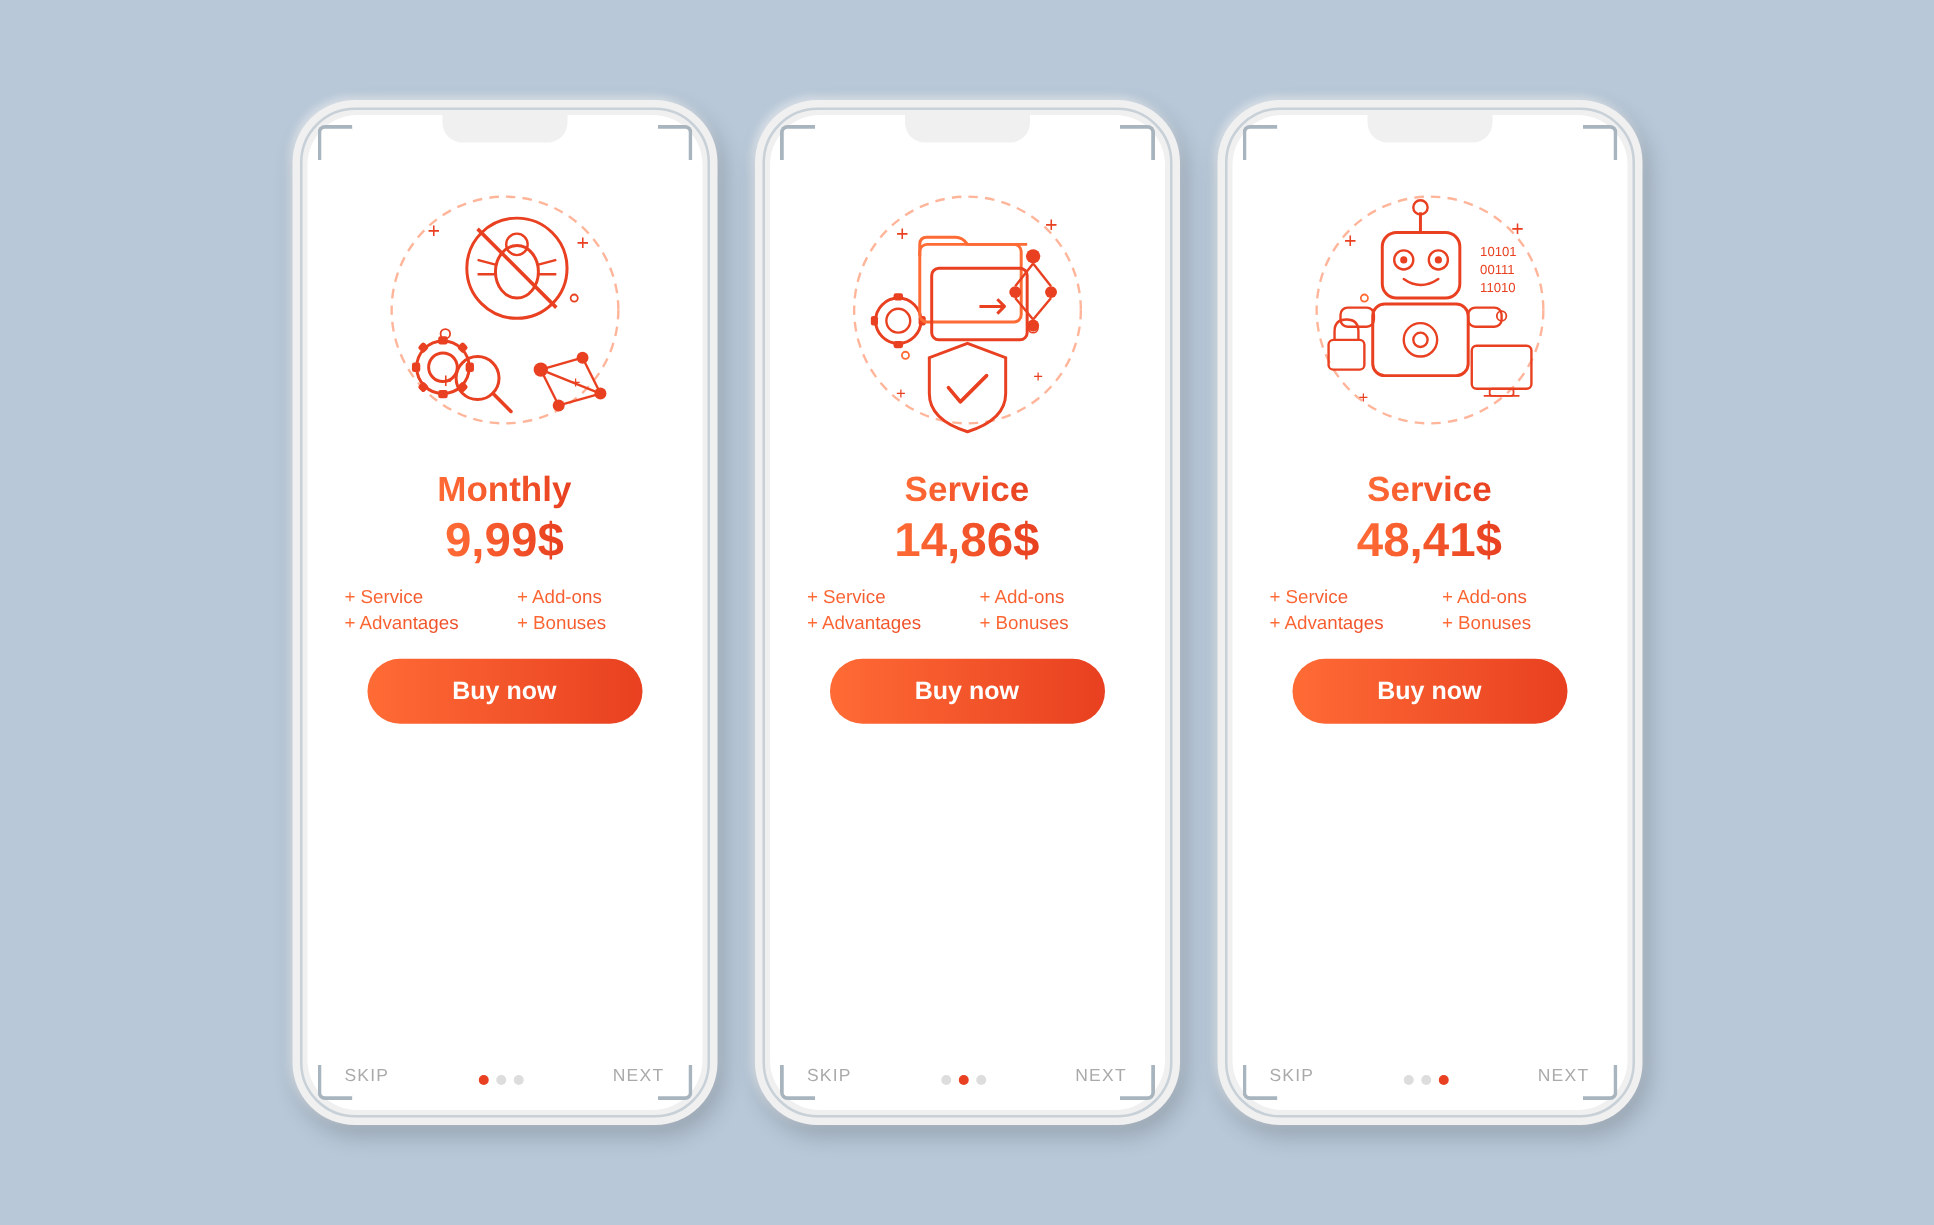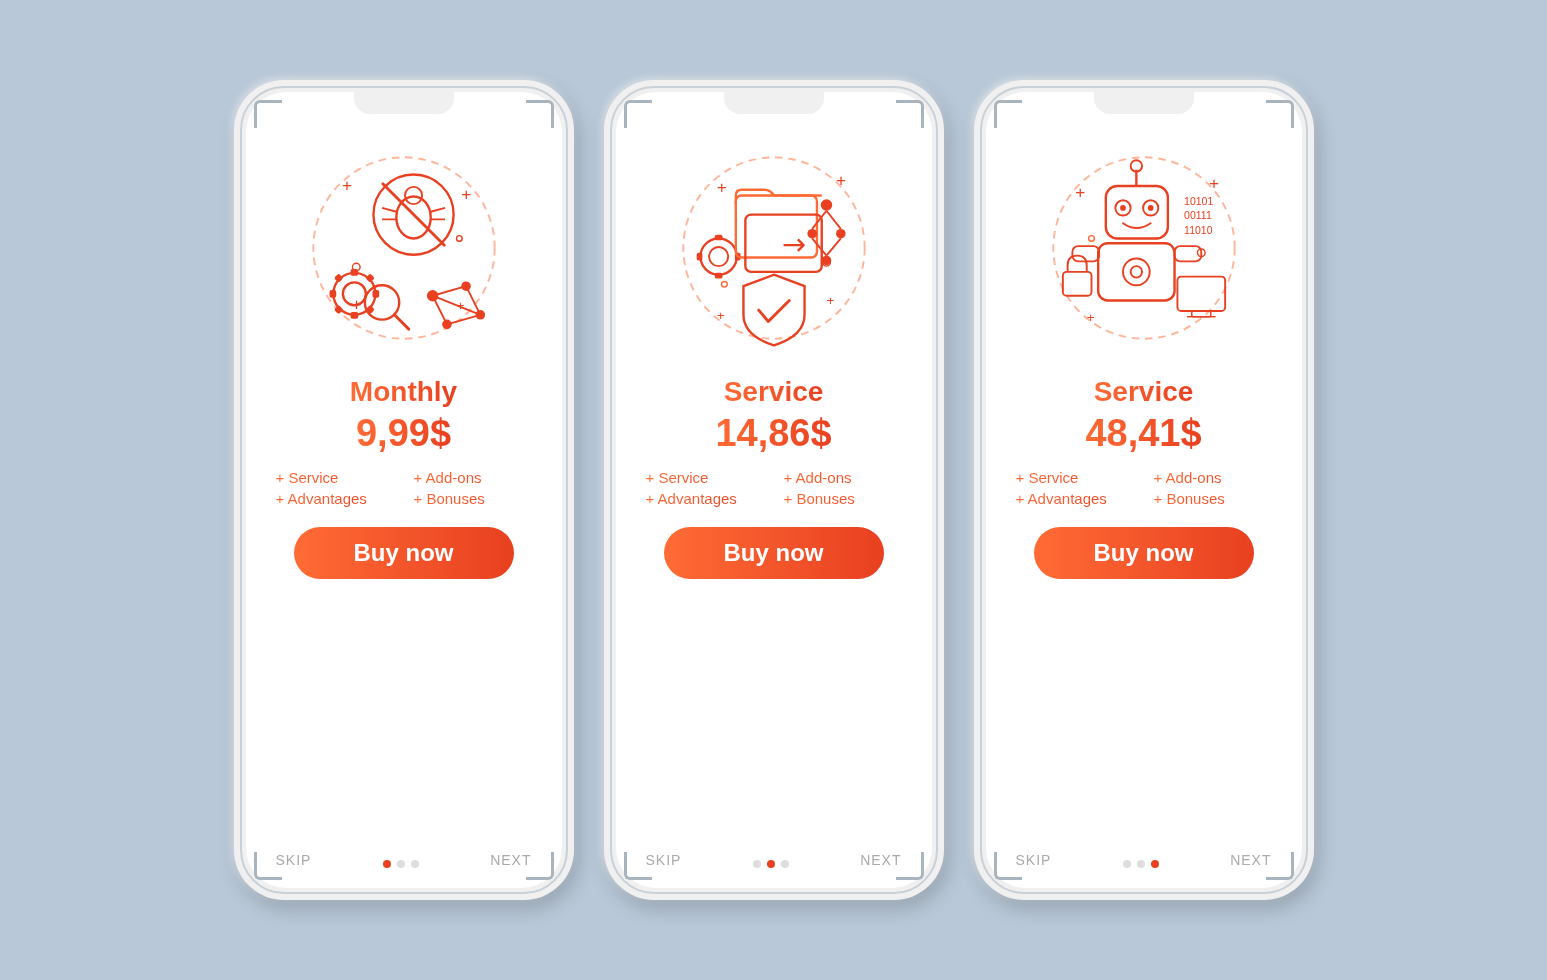--- a/index.html
+++ b/index.html
@@ -138,21 +138,21 @@
 
     
     .buy-btn {
       margin-top: 20px;
       width: 220px;
       height: 52px;
       background: linear-gradient(to right, #ff6b35, #e84020);
       border: none;
       border-radius: 26px;
       color: white;
-      font-size: 24px;
+      font-size: 20px;
       font-weight: 700;
       cursor: pointer;
       flex-shrink: 0;
     }
 
     
     .phone-nav {
       display: flex;
       align-items: flex-end;
       justify-content: space-between;

